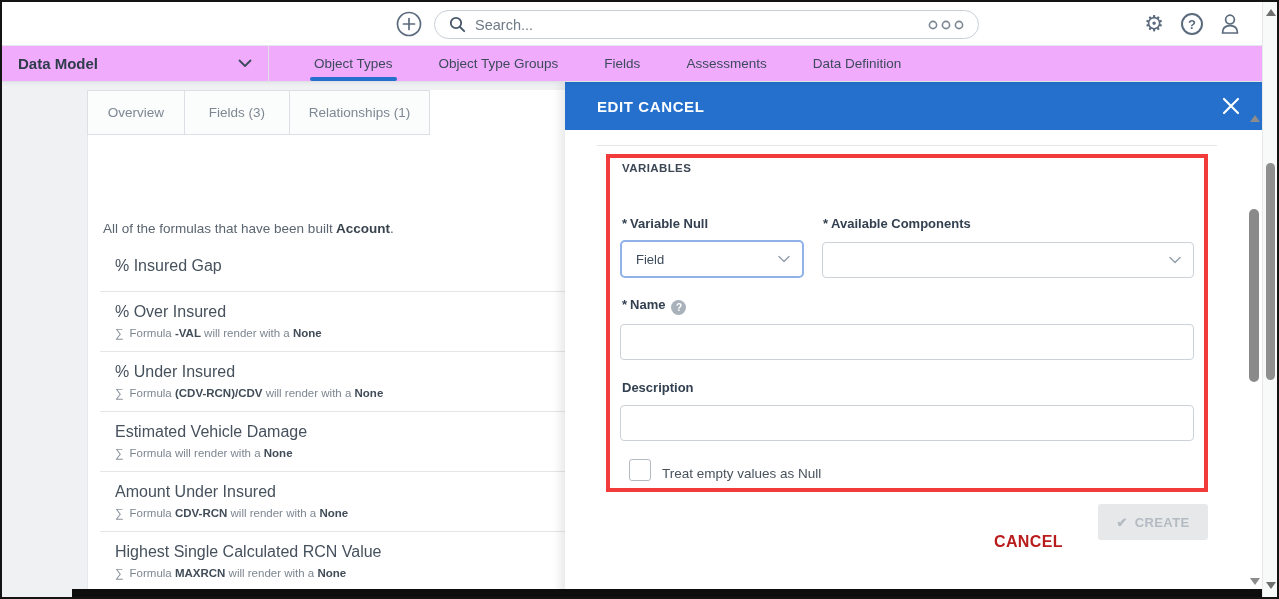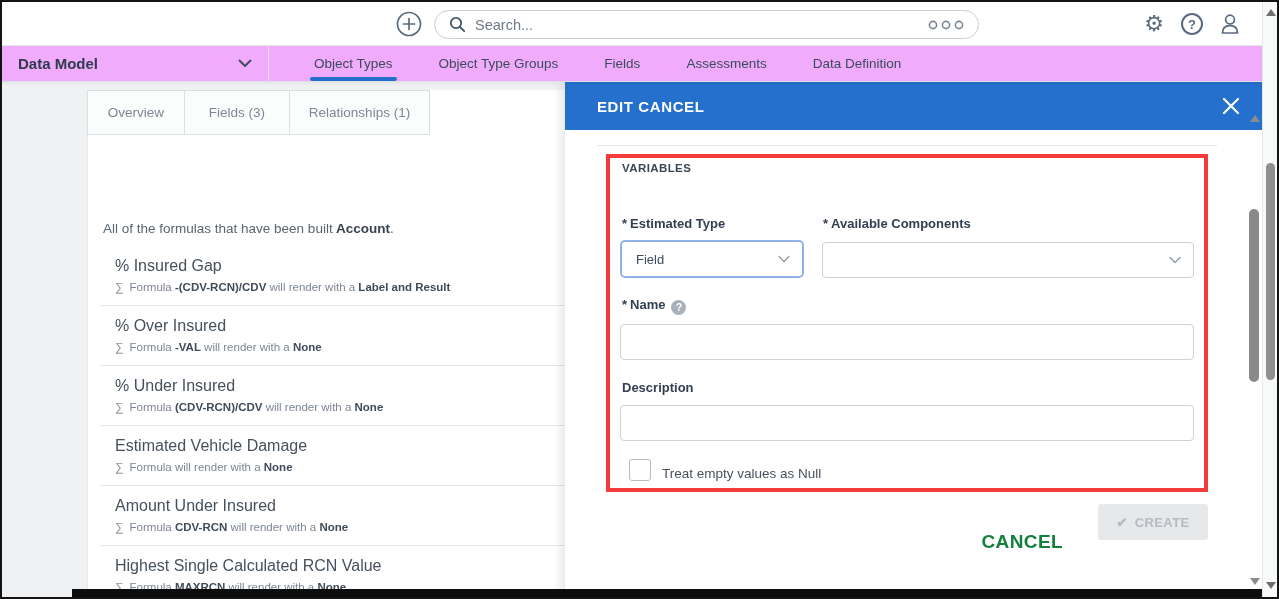--- a/index.html
+++ b/index.html
@@ -71,21 +71,21 @@
   .select { position:absolute; background:#fff; border:1px solid #ccd2d7; border-radius:4px; display:flex; align-items:center; justify-content:space-between; padding:0 12px 0 14px; font-size:13px; color:#3c4a59; cursor:pointer; }
   .sel-vt { left:55px; top:158px; width:184px; height:38px; border:2px solid #8fb3e8; border-radius:5px; }
   .sel-ac { left:257px; top:160px; width:372px; height:36px; }
   .tinput { position:absolute; left:55px; width:574px; height:36px; border:1px solid #ccd2d7; border-radius:4px; background:#fff; font-size:13px; color:#3c4a59; padding:0 12px; outline:none; font-family:"Liberation Sans",sans-serif; }
   .in-name { top:242px; }
   .in-desc { top:323px; }
   .chk-row { position:absolute; left:64px; top:377px; display:flex; align-items:flex-end; }
   .chk-box { width:22px; height:22px; border:1px solid #b3bac1; border-radius:3px; background:#fff; cursor:pointer; }
   .chk-lab { margin-left:11px; font-size:13.5px; color:#48525d; }
   .btn-row { position:absolute; left:0; top:422px; width:643px; height:36px; display:flex; align-items:center; justify-content:flex-end; }
-  .cancel-btn { font-size:19px; font-weight:700; letter-spacing:.4px; color:#15803d; margin-right:35px; cursor:pointer;margin-top:40px; }
+  .cancel-btn { font-size:16px; font-weight:700; letter-spacing:.4px; color:#b91c1c; margin-right:35px; cursor:pointer;margin-top:40px; }
   .create-btn { width:110px; height:36px; background:#e6e8ea; border:none; border-radius:3px; color:#b5bbc2; font-size:13px; font-weight:700; letter-spacing:.4px; display:flex; align-items:center; justify-content:center; gap:7px; cursor:default; font-family:"Liberation Sans",sans-serif; }
   
   .pscroll { position:absolute; left:683px; top:0; width:13px; height:519px; }
   .pscroll .thumb { position:absolute; left:1px; top:127px; width:10px; height:173px; background:#8a8a8a; border-radius:5px; cursor:pointer; }
   .tri { width:0; height:0; position:absolute; left:2px; cursor:pointer; }
   .tri.up { border-left:5px solid transparent; border-right:5px solid transparent; border-bottom:7px solid #8c8c8c; top:33px; }
   .tri.down { border-left:5px solid transparent; border-right:5px solid transparent; border-top:7px solid #8c8c8c; top:496px; }
   .wscroll { position:absolute; right:0; top:0; width:15px; height:595px; background:#f8f9f9; border-left:1px solid #e6e8ea; z-index:6; }
   .wscroll .thumb { position:absolute; left:3px; top:161px; width:9px; height:217px; background:#8f8f8f; border-radius:5px; cursor:pointer; }
   .wscroll .tri.up { left:3px; top:7px; border-bottom-color:#6f6f6f; }
@@ -170,21 +170,20 @@
           </div>
         <div class="tab t3">
             <span>Relationships (1)</span>
           </div>
       </div>
       <div class="card-body">
         <div class="intro"><span>All of the formulas that have been built</span><b> Account</b><span>.</span></div>
         <div class="f-list">
           <div class="f-row">
             <div class="f-title">% Insured Gap</div>
-            <div class="f-sub"><span class="sig">∑</span><span>Formula</span><b> -(CDV-RCN)/CDV</b><span> will render with a</span><b> Label and Result</b></div>
           </div>
           <div class="f-row">
             <div class="f-title">% Over Insured</div>
             <div class="f-sub"><span class="sig">∑</span><span>Formula</span><b> -VAL</b><span> will render with a</span><b> None</b></div>
           </div>
           <div class="f-row">
             <div class="f-title">% Under Insured</div>
             <div class="f-sub"><span class="sig">∑</span><span>Formula</span><b> (CDV-RCN)/CDV</b><span> will render with a</span><b> None</b></div>
           </div>
           <div class="f-row">
@@ -208,21 +207,21 @@
         <span class="panel-title">EDIT CANCEL</span>
         <svg class="close-x" viewBox="0 0 18 18">
             <path d="M2 2l14 14M16 2L2 16" stroke="#fff" stroke-width="2.2" stroke-linecap="round"></path>
           </svg>
       </div>
       <div class="hr top"></div>
       <div class="red-rect"></div>
 
       <div class="sec-label">VARIABLES</div>
 
-      <div class="flabel lbl-vt"><span class="ast">*</span><span>Estimated Type</span></div>
+      <div class="flabel lbl-vt"><span class="ast">*</span><span>Variable Null</span></div>
       <div class="flabel lbl-ac"><span class="ast">*</span><span>Available Components</span></div>
 
       <div class="select sel-vt">
         <span>Field</span>
         <svg width="12" height="8" viewBox="0 0 12 8">
             <path d="M1 1.5L6 6.5l5-5" fill="none" stroke="#9aa4ad" stroke-width="1.6" stroke-linecap="round" stroke-linejoin="round"></path>
           </svg>
       </div>
       <div class="select sel-ac">
         <span></span>

